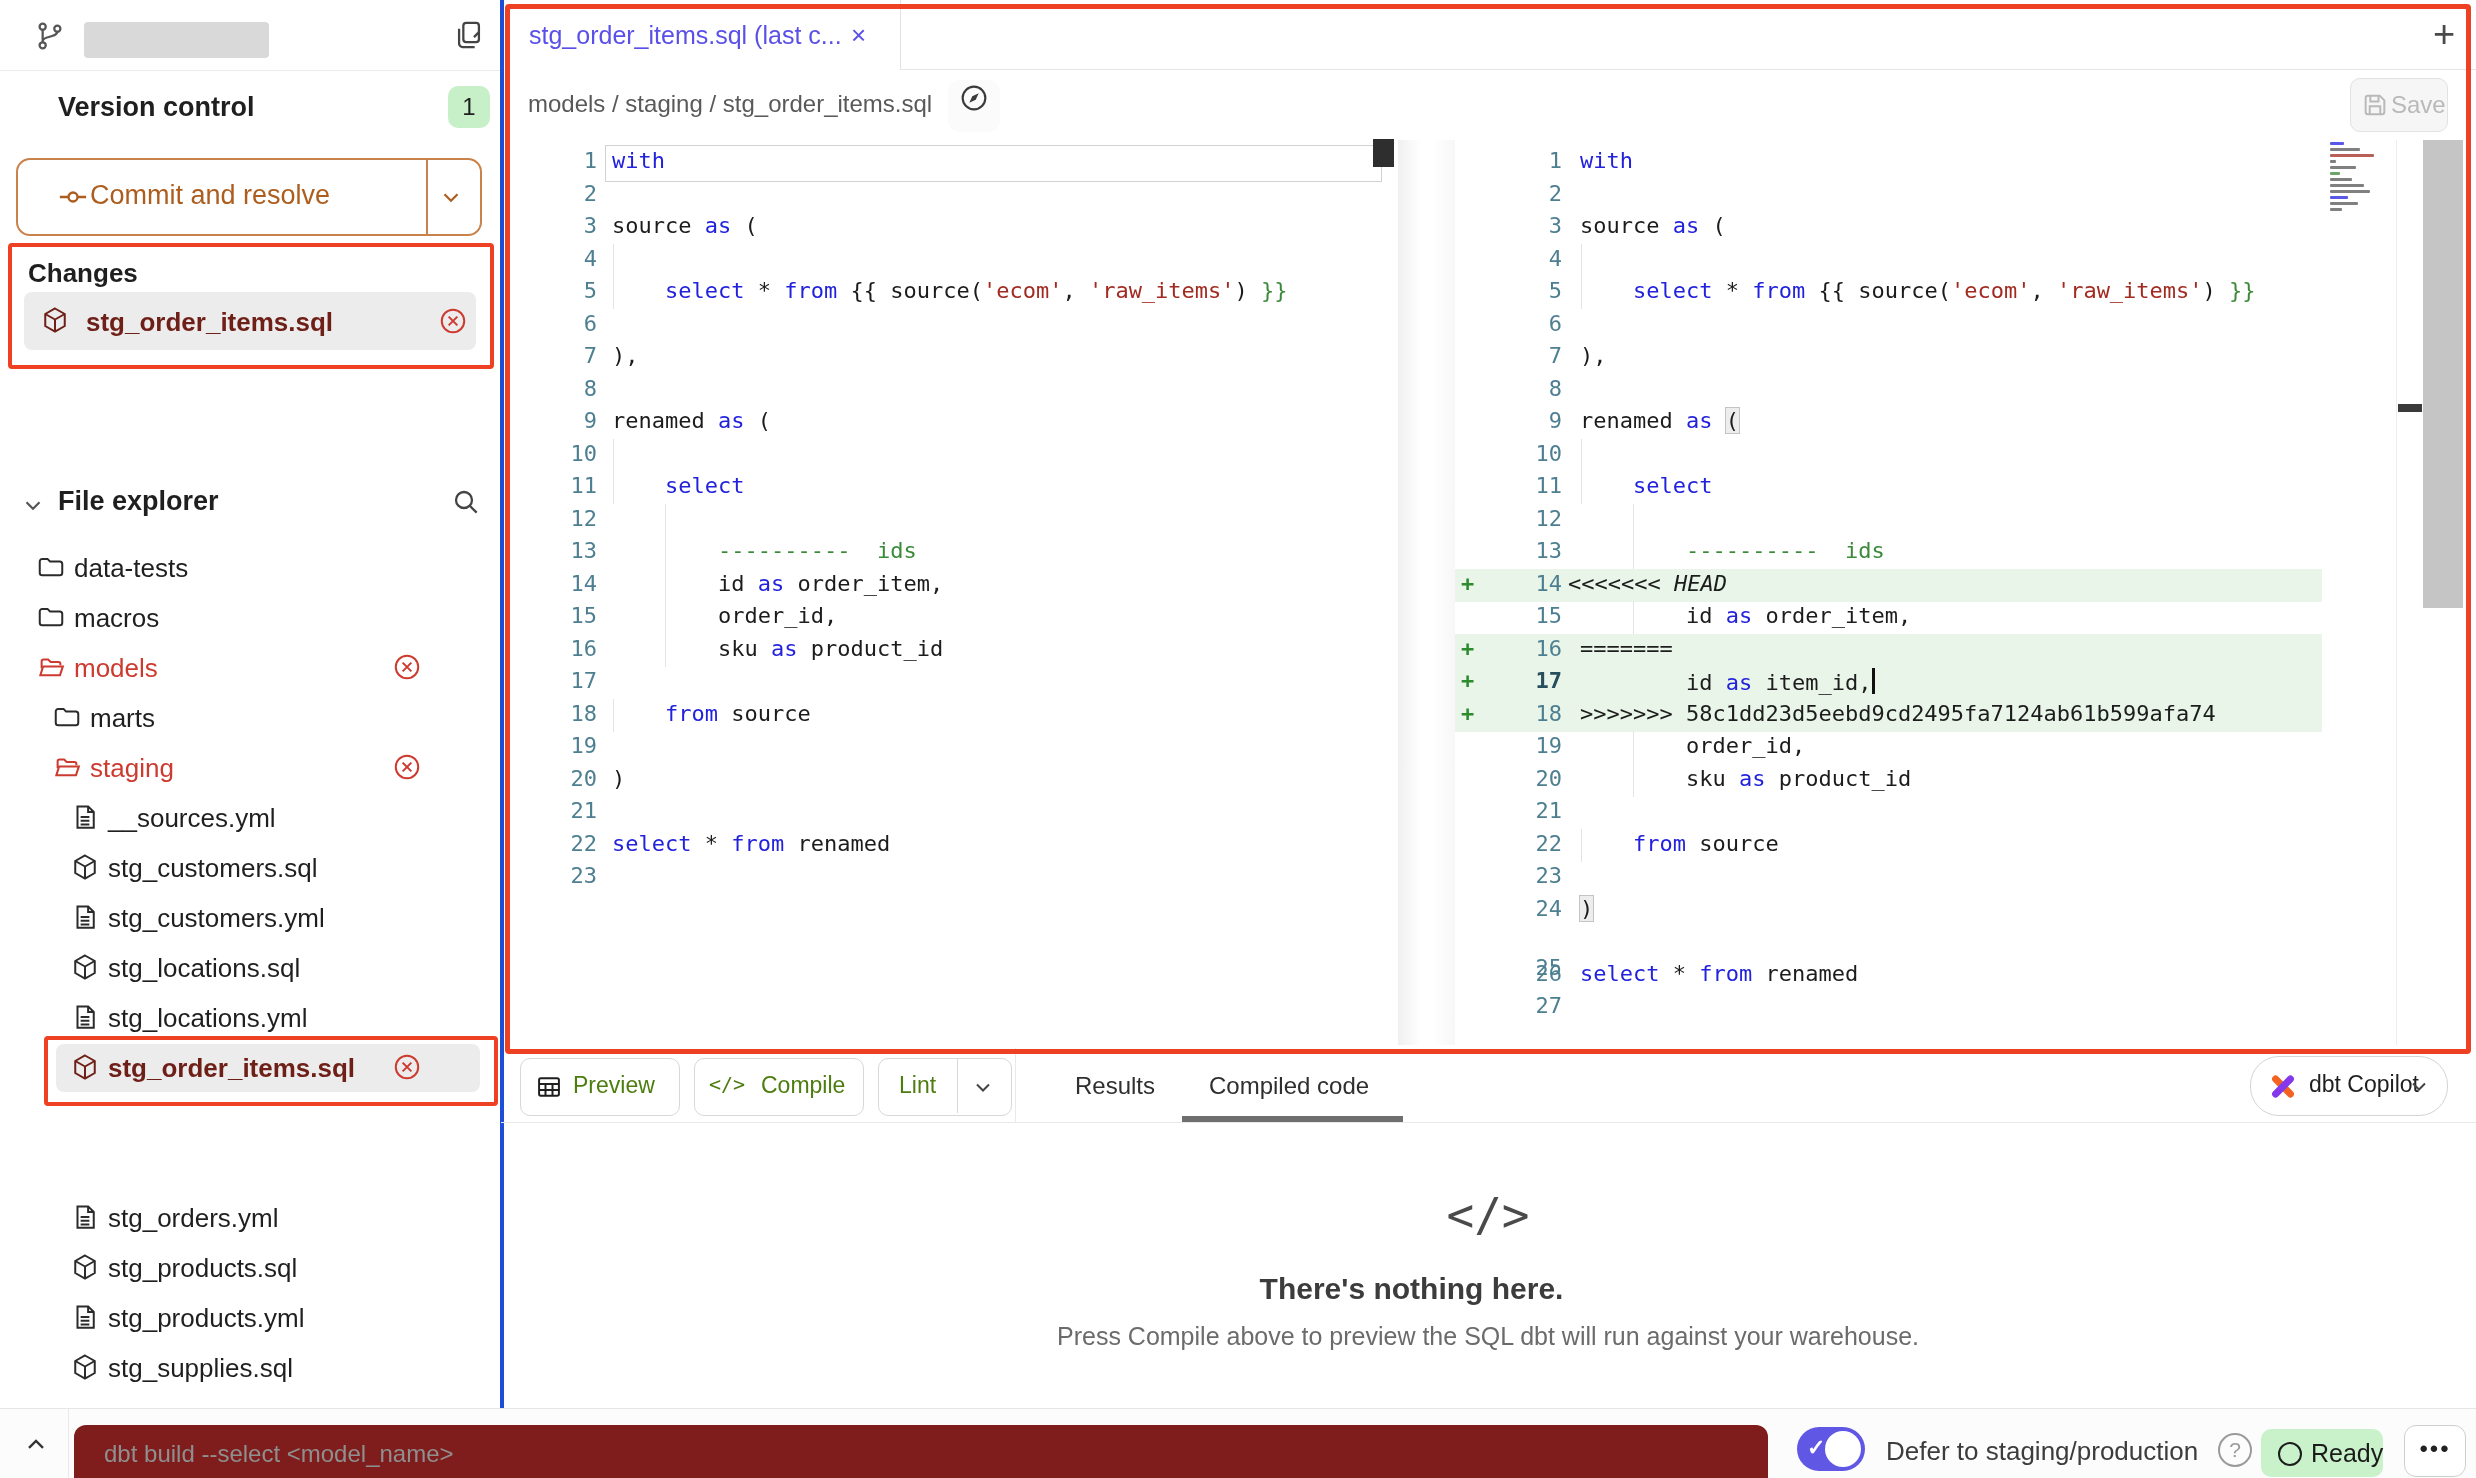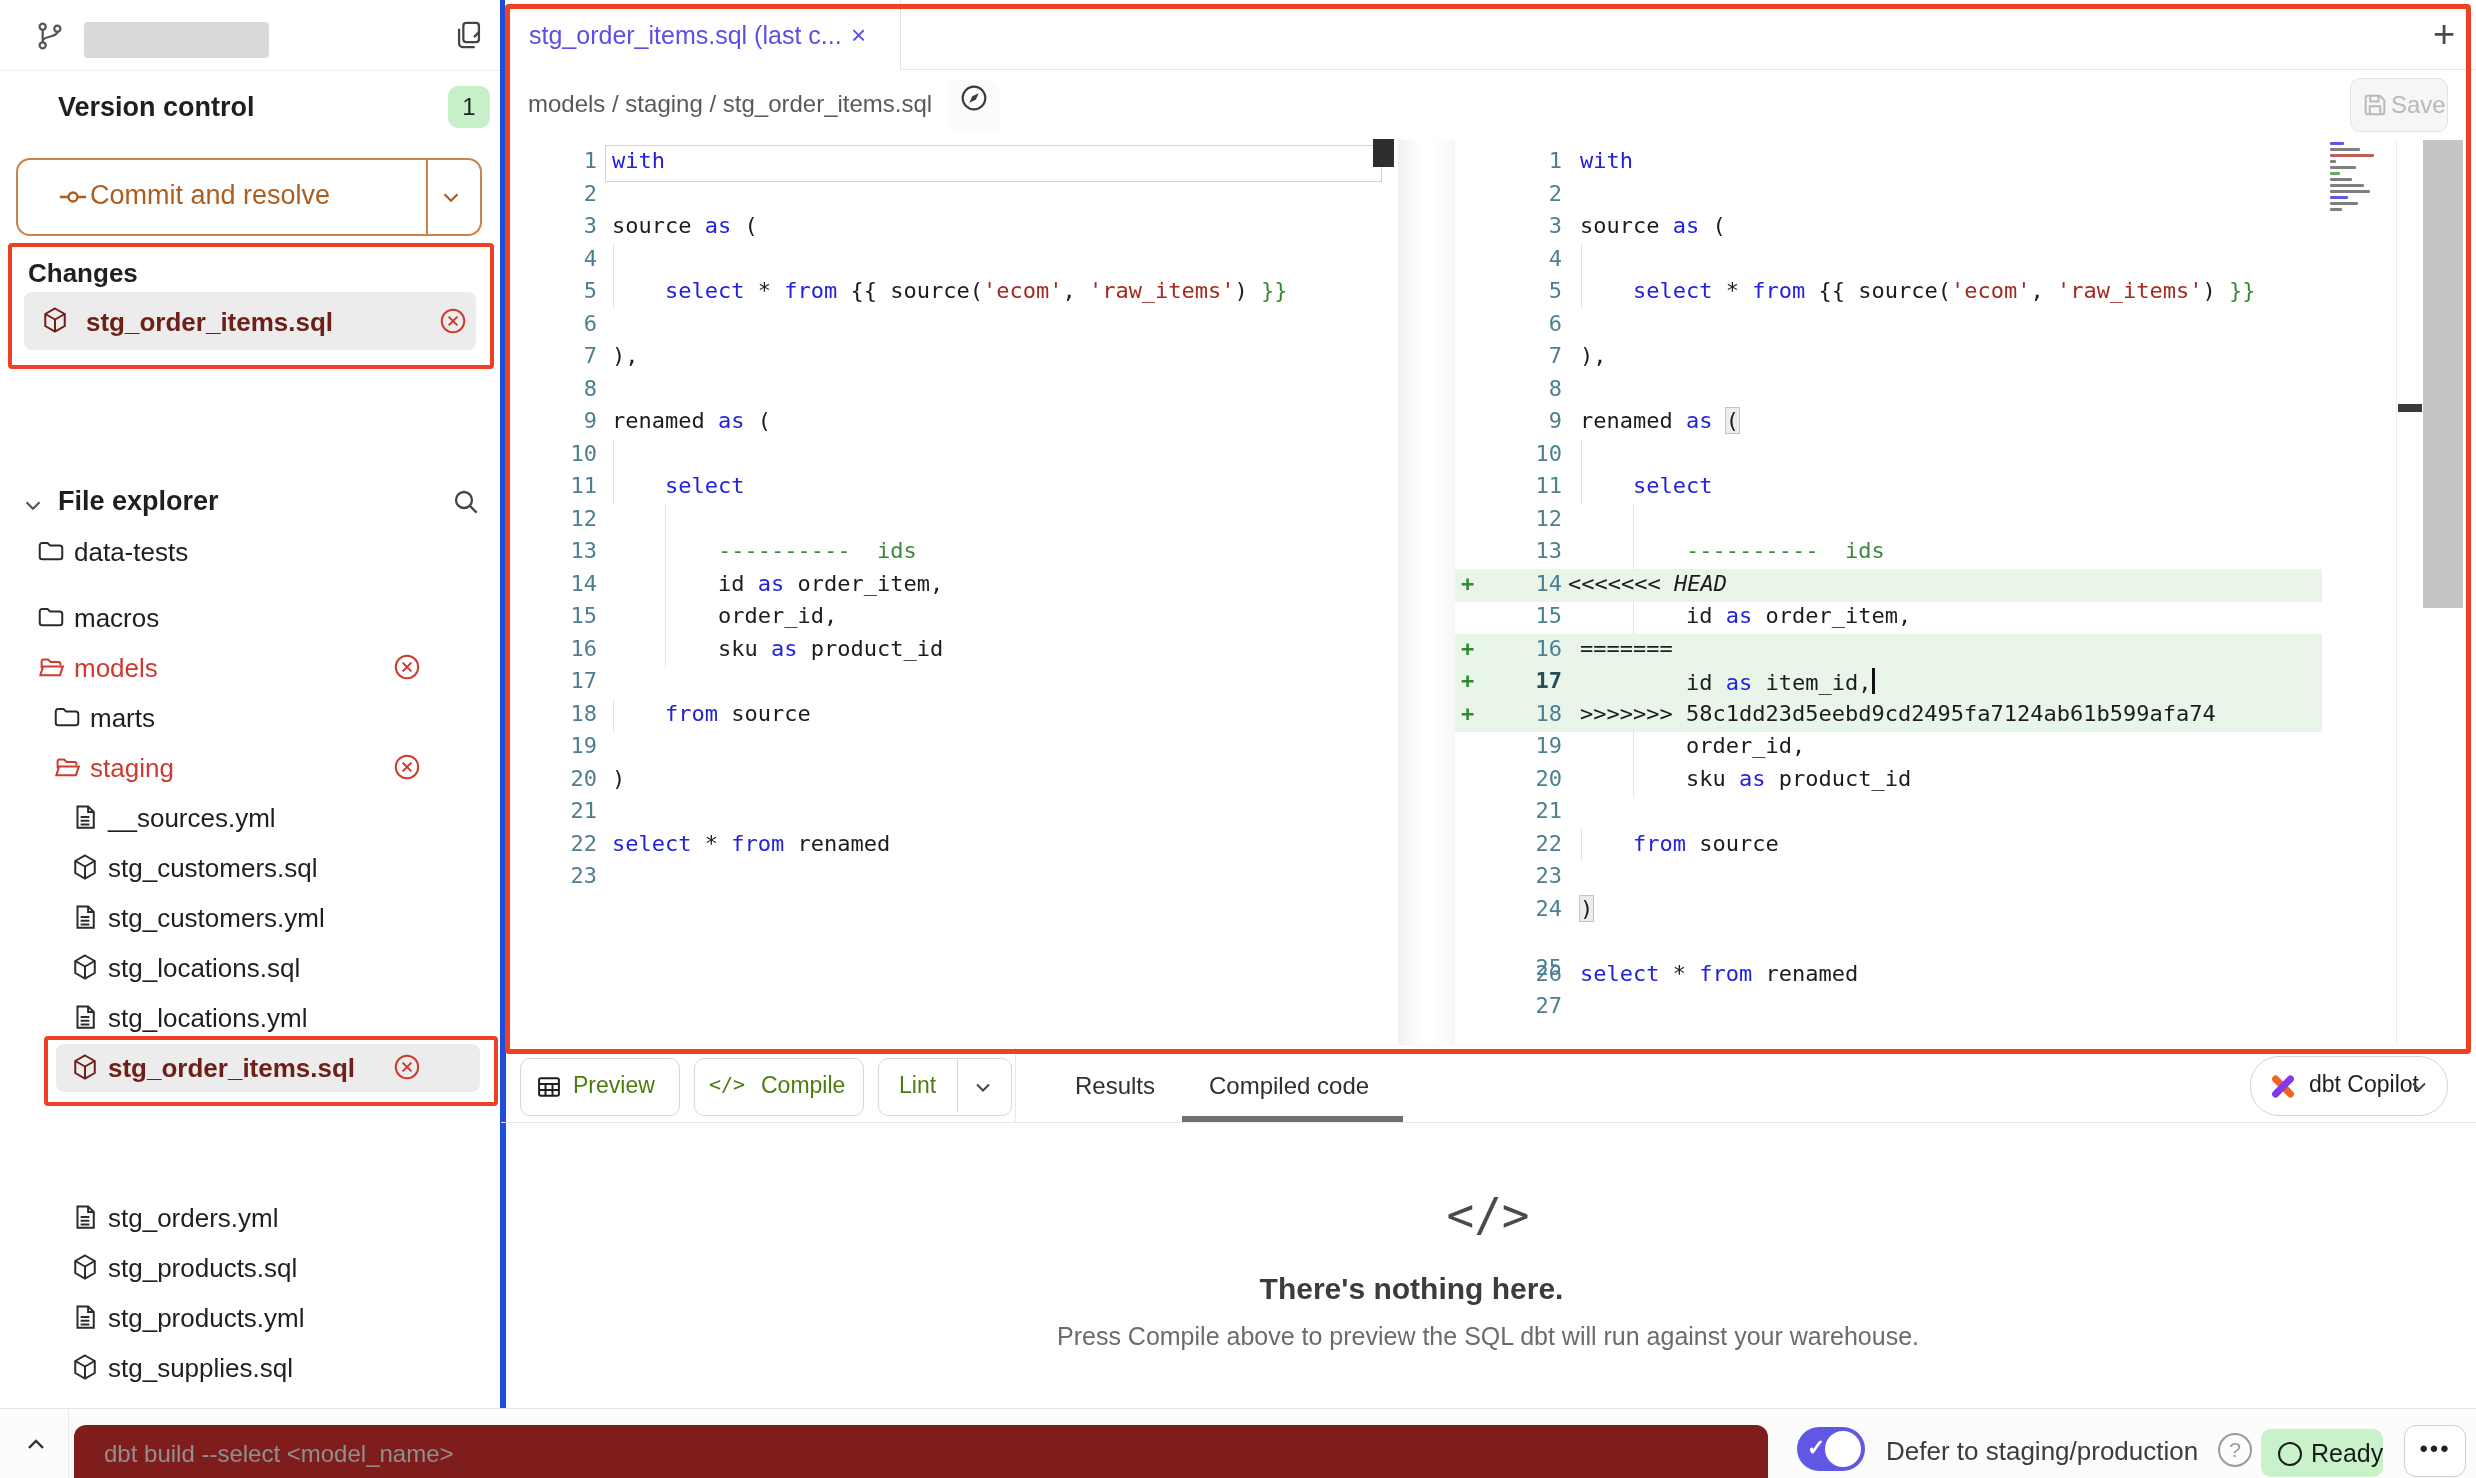--- a/index.html
+++ b/index.html
@@ -1,20 +1,20 @@
 <!DOCTYPE html>
 <html><head>
 <meta charset="utf-8">
 <style>
   html,body{margin:0;padding:0;background:#fff;}
   .app{position:relative;width:2476px;height:1478px;background:#fff;overflow:hidden;
        font-family:"Liberation Sans",sans-serif;color:#1f1f1f;}
   .abs{position:absolute;}
   
-  #sidebar{left:0;top:0;width:500px;height:1408px;border-right:6px solid #1d4ed8;background:#fff;}
+  #sidebar{left:0;top:0;width:500px;height:1408px;border-right:4px solid #1d4ed8;background:#fff;}
   #sb-header{left:0;top:0;width:500px;height:70px;border-bottom:1px solid #ececec;}
   #branch-redacted{left:84px;top:22px;width:185px;height:36px;background:#d9d9d9;border-radius:4px;}
   .icon{display:inline-block;line-height:0;}
   #vc-row{left:0;top:84px;width:500px;height:48px;}
   #vc-label{left:58px;top:92px;font-size:27px;font-weight:700;}
   #vc-badge{left:448px;top:86px;width:42px;height:42px;background:#c7f0c8;border-radius:10px;
             font-size:24px;font-weight:500;text-align:center;line-height:42px;color:#1f1f1f;}
   #commit-btn{left:16px;top:158px;width:462px;height:74px;border:2px solid #c8824a;border-radius:14px;
               background:#fff;cursor:pointer;}
   #commit-label{left:90px;top:180px;font-size:27px;font-weight:500;color:#ad5d1d;}
@@ -174,21 +174,21 @@
           </svg></span>
       <span class="icon abs" style="left:450px;top:8px;">
         <svg width="32" height="32" viewBox="0 0 24 24" fill="none" stroke="#444" stroke-width="1.7">
           <circle cx="10.5" cy="10.5" r="6"></circle>
             <path d="M15 15l5 5"></path>
         </svg></span>
     </div>
     <div class="abs" id="fe-label">File explorer</div>
 
     <div class="abs" id="file-tree" style="left:0;top:0;width:500px;height:1408px;">
-        <div class="tree-row" style="top: 526px; padding-left: 39px;">
+        <div class="tree-row" style="top: 542px; padding-left: 39px;">
           <span class="icon" style="position:absolute;left:36px;top:10px;"><svg width="30" height="30" viewBox="0 0 24 24" fill="none" stroke="#2b2b2b" stroke-width="1.6">
               <path d="M3 7.5a2 2 0 0 1 2-2h4.2l2 2H19a2 2 0 0 1 2 2v7a2 2 0 0 1-2 2H5a2 2 0 0 1-2-2z"></path>
             </svg></span>
           <span class="lbl" style="left:74px;">data-tests</span>
         </div>
         <div class="tree-row" style="top: 592px;">
           <span class="icon" style="position:absolute;left:36px;top:10px;"><svg width="30" height="30" viewBox="0 0 24 24" fill="none" stroke="#2b2b2b" stroke-width="1.6">
               <path d="M3 7.5a2 2 0 0 1 2-2h4.2l2 2H19a2 2 0 0 1 2 2v7a2 2 0 0 1-2 2H5a2 2 0 0 1-2-2z"></path>
             </svg></span>
           <span class="lbl" style="left:74px;">macros</span>

